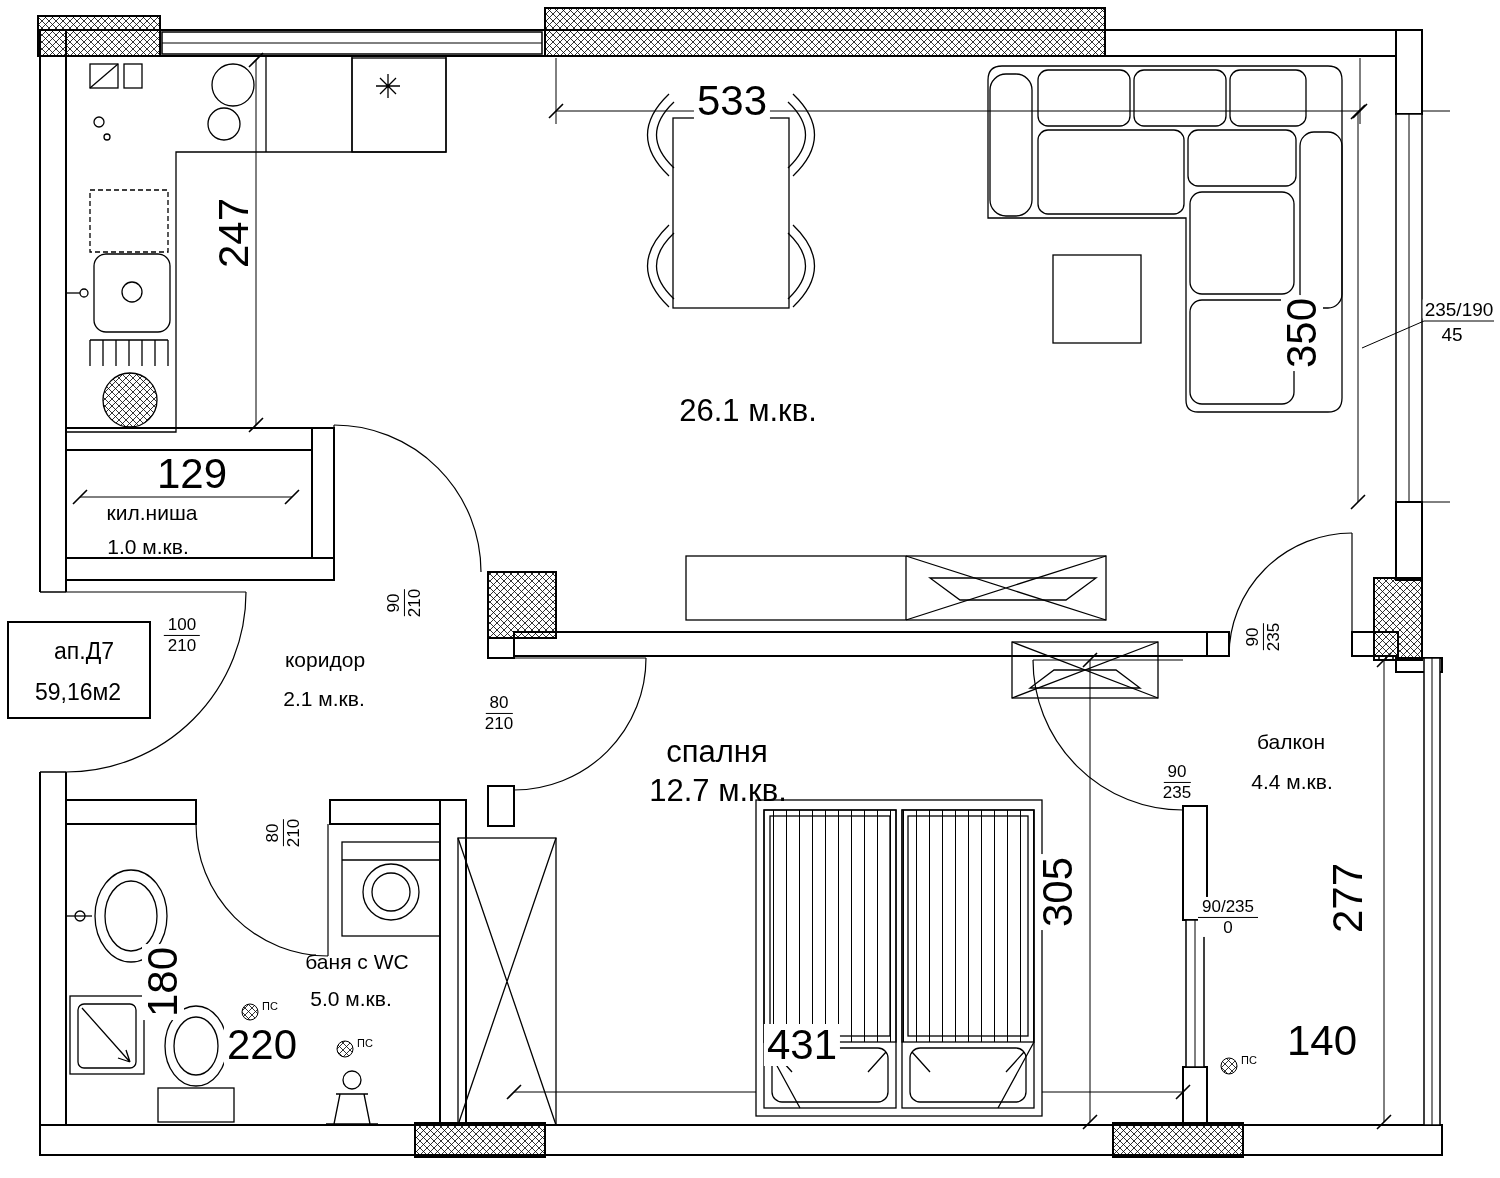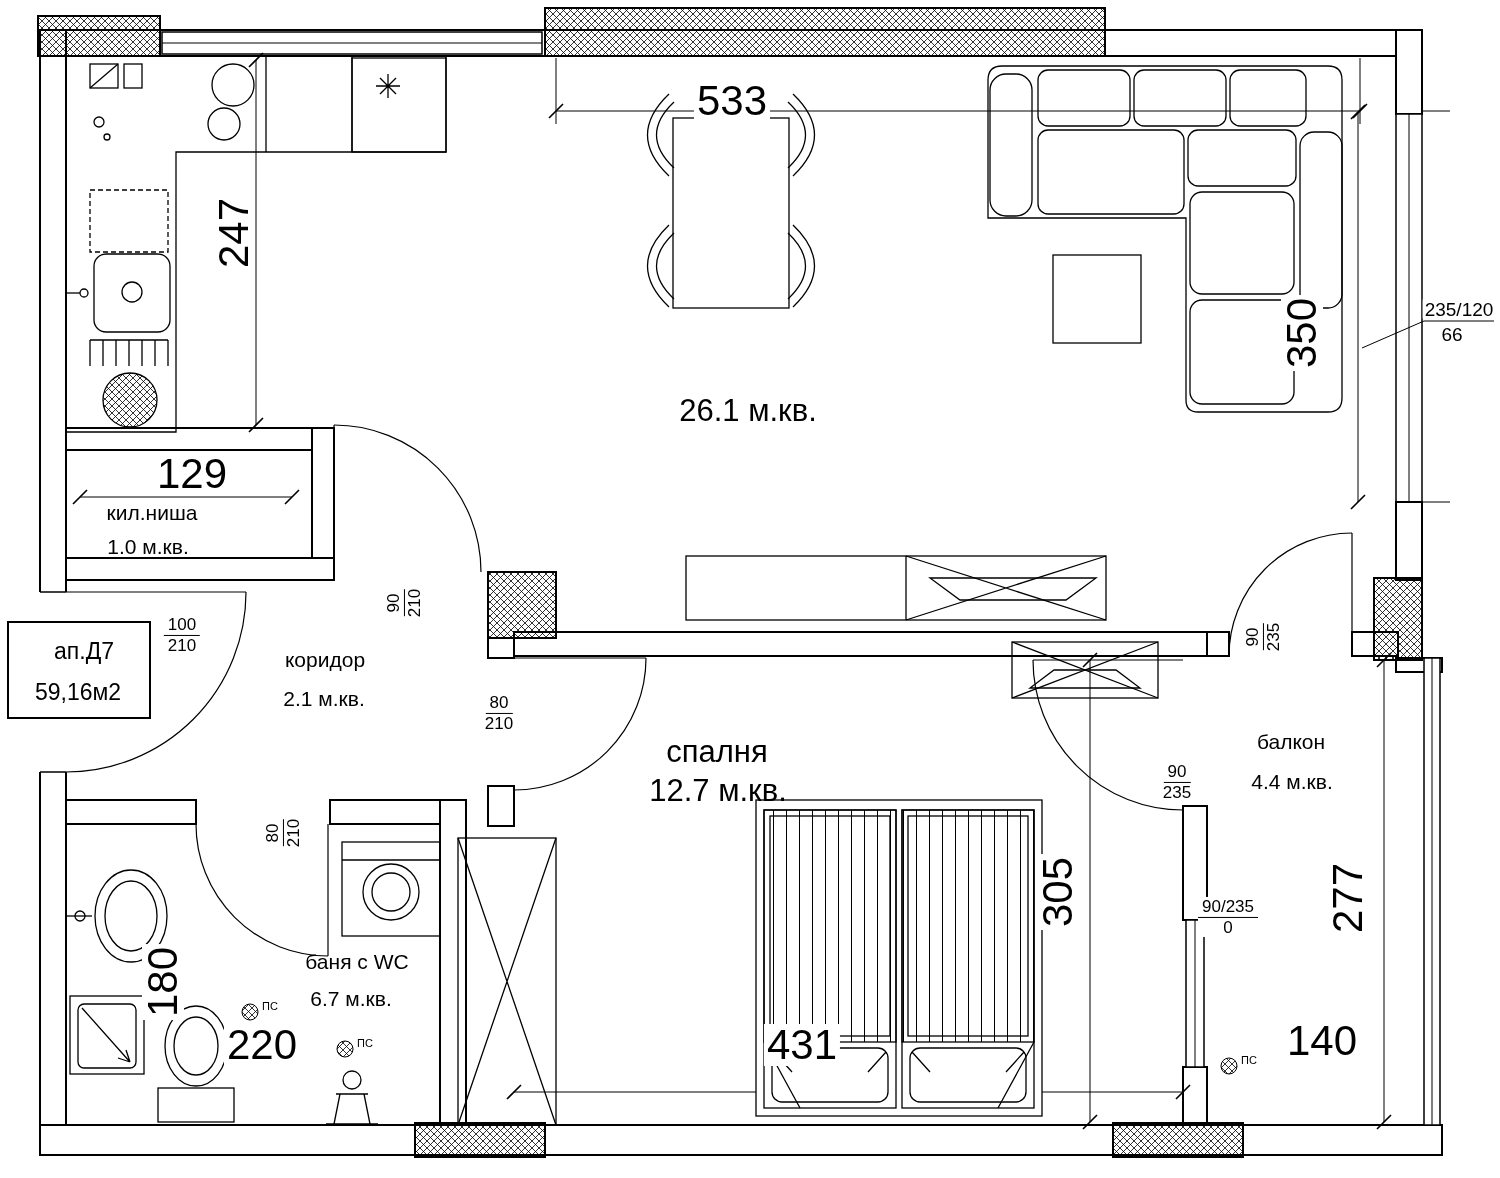--- a/index.html
+++ b/index.html
@@ -253,21 +253,21 @@
 </svg>
 
 <div class="lbl room" style="left:748px;top:410px">26.1 м.кв.</div>
 <div class="lbl room-s" style="left:152px;top:512px">кил.ниша</div>
 <div class="lbl room-s" style="left:148px;top:546px">1.0 м.кв.</div>
 <div class="lbl room-s" style="left:325px;top:659px">коридор</div>
 <div class="lbl room-s" style="left:324px;top:698px">2.1 м.кв.</div>
 <div class="lbl room" style="left:717px;top:751px">спалня</div>
 <div class="lbl room" style="left:718px;top:790px">12.7 м.кв.</div>
 <div class="lbl room-s" style="left:357px;top:961px">баня с WC</div>
-<div class="lbl room-s" style="left:351px;top:998px">6.7 м.кв.</div>
+<div class="lbl room-s" style="left:351px;top:998px">5.0 м.кв.</div>
 <div class="lbl room-s" style="left:1291px;top:741px">балкон</div>
 <div class="lbl room-s" style="left:1292px;top:781px">4.4 м.кв.</div>
 
 <div class="lbl apt" style="left:84px;top:651px">ап.Д7</div>
 <div class="lbl apt" style="left:78px;top:692px">59,16м2</div>
 
 <div class="lbl dim" style="left:732px;top:101px">533</div>
 <div class="lbl dim rot" style="left:234px;top:233px">247</div>
 <div class="lbl dim" style="left:192px;top:474px">129</div>
 <div class="lbl dim rot" style="left:1302px;top:333px">350</div>
@@ -300,20 +300,20 @@
 </div>
 <div class="frac" style="left:1177px;top:782px">
   <span class="n">90</span>
   <span class="d">235</span>
 </div>
 <div class="frac" style="left:1228px;top:917px">
   <span class="n">90/235</span>
   <span class="d">0</span>
 </div>
 
-<div class="lbl win" style="left:1459px;top:309px">235/120</div>
-<div class="lbl win" style="left:1452px;top:334px">66</div>
+<div class="lbl win" style="left:1459px;top:309px">235/190</div>
+<div class="lbl win" style="left:1452px;top:334px">45</div>
 
 <div class="lbl ps" style="left:270px;top:1006px">ПС</div>
 <div class="lbl ps" style="left:365px;top:1043px">ПС</div>
 <div class="lbl ps" style="left:1249px;top:1060px">ПС</div>
 
 </div>
 
 </body></html>

